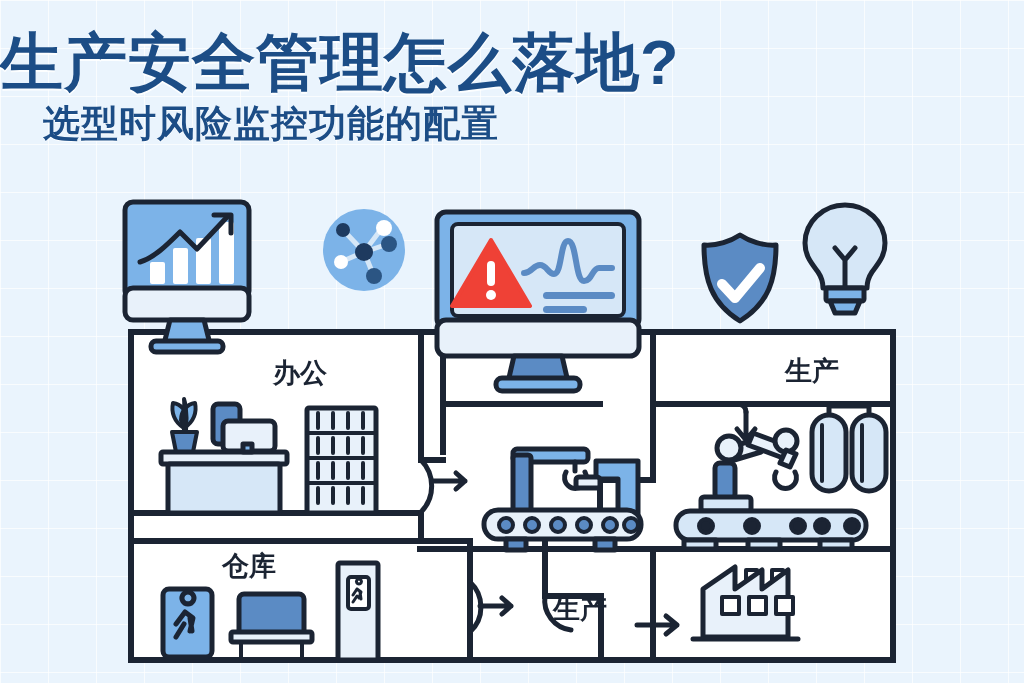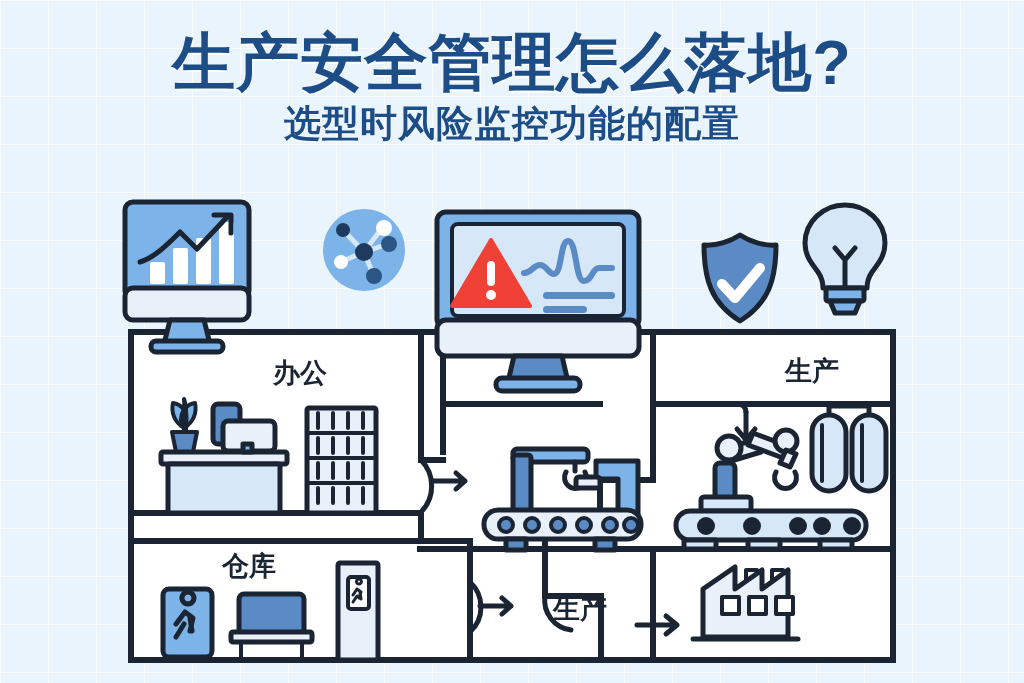--- a/index.html
+++ b/index.html
@@ -23,40 +23,40 @@
       linear-gradient(to right, rgba(255,255,255,0.72) 1.5px, transparent 1.5px),
       linear-gradient(to bottom, rgba(255,255,255,0.72) 1.5px, transparent 1.5px);
     background-size: 48px 48px;
     overflow: hidden;
   }
   .headings {
     position: absolute;
     top: 28px;
     left: 0;
     width: 1024px;
-    text-align: center;
     pointer-events: none;
   }
   #title {
     margin: 0;
     font-size: 63px;
     line-height: 1.08;
     font-weight: 700;
     letter-spacing: 1px;
     color: #1c4d86;
     text-shadow: 0 2px 0 rgba(255,255,255,0.85);
   }
   #subtitle {
     margin: 8px 0 0 0;
     font-size: 37px;
     line-height: 1.1;
     font-weight: 700;
     letter-spacing: 1px;
     color: #1c4d86;
     text-shadow: 0 1px 0 rgba(255,255,255,0.85);
+    padding-left: 43px;
   }
   #scene {
     position: absolute;
     top: 0;
     left: 0;
   }
   .plan-label {
     font-family: "Liberation Sans", "DejaVu Sans", sans-serif;
     font-size: 27px;
     font-weight: 700;

